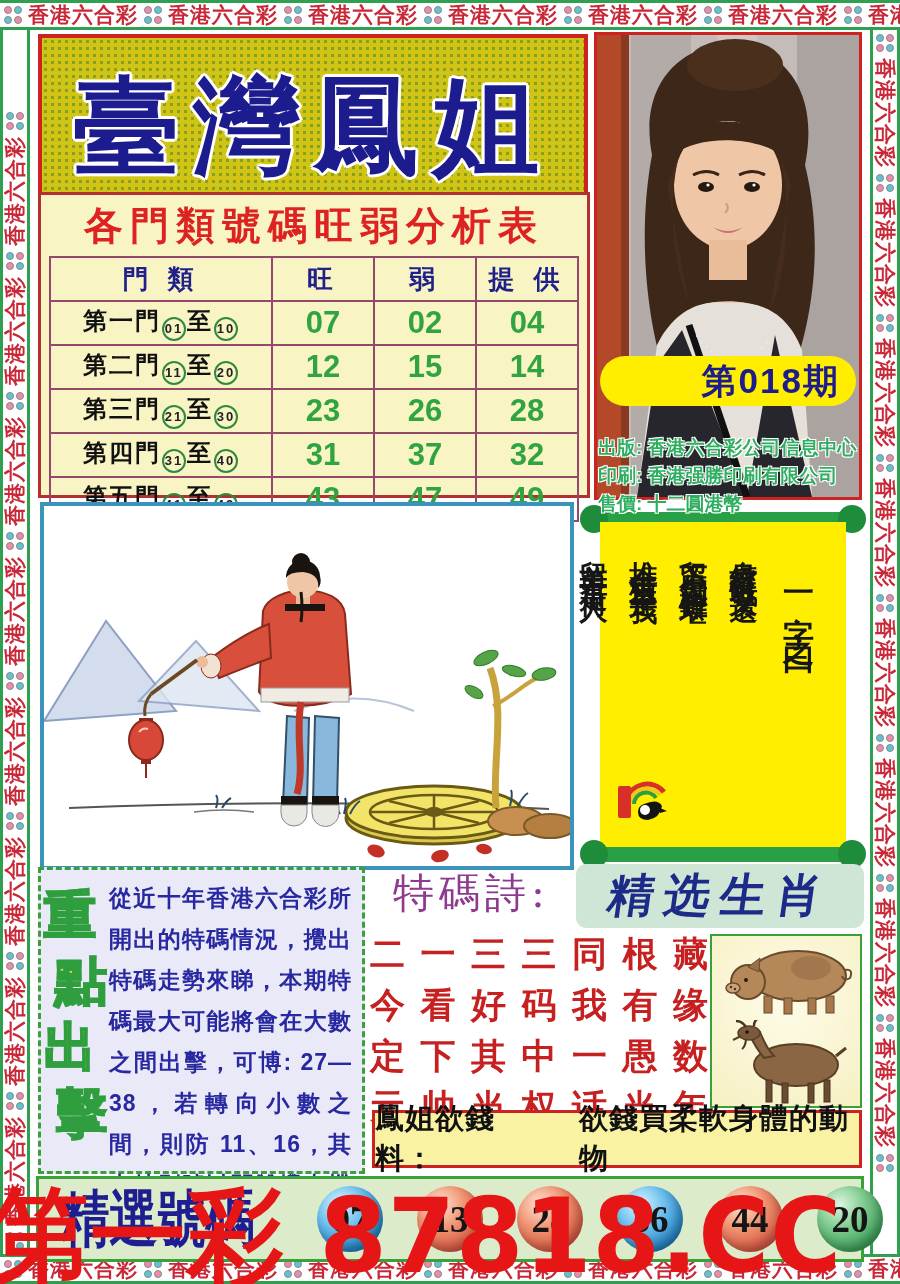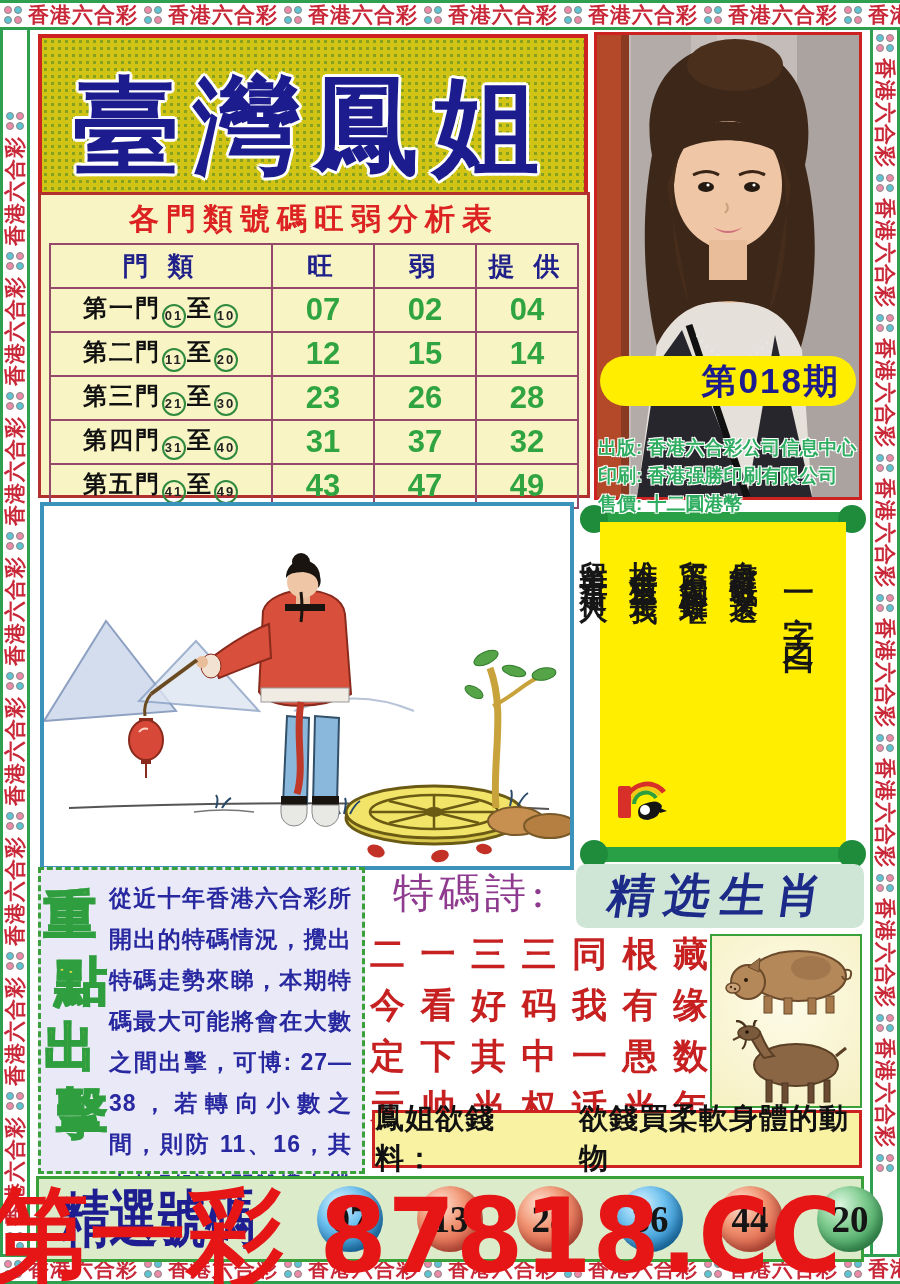--- a/index.html
+++ b/index.html
@@ -24,21 +24,21 @@
   .title-banner{position:absolute;left:38px;top:34px;width:550px;height:184px;box-sizing:border-box;
     border:4px solid #cc2222;background-color:#d2c414;
     background-image:radial-gradient(#86a020 1.6px,rgba(0,0,0,0) 2px);background-size:7px 7px;
     display:flex;align-items:center;justify-content:center;}
   .title-banner span{font-size:106px;font-weight:bold;color:#1c1c8e;letter-spacing:14px;line-height:1;
     font-family:"DejaVu Serif","Liberation Serif",serif;
     text-shadow:-3px 0 #fff,3px 0 #fff,0 -3px #fff,0 3px #fff,-2px -2px #fff,2px 2px #fff,-2px 2px #fff,2px -2px #fff;}
   
   .table-panel{position:absolute;left:38px;top:192px;width:552px;height:306px;box-sizing:border-box;
     background:#f8f4c4;border:3px solid #b23030;}
-  .table-title{color:#dd2222;font-weight:bold;font-size:30px;letter-spacing:7px;text-align:center;margin-top:4px;}
+  .table-title{color:#dd2222;font-weight:bold;font-size:39px;letter-spacing:7px;text-align:center;margin-top:4px;}
   table.an{border-collapse:collapse;width:calc(100% - 16px);margin:3px auto 0 auto;}
   table.an th,table.an td{border:2px solid #94486a;text-align:center;padding:0;height:42px;}
   table.an th{color:#20208a;font-size:26px;font-weight:bold;letter-spacing:6px;}
   td.gate{font-size:24px;font-weight:bold;color:#111;letter-spacing:2px;width:42%;}
   .circ{display:inline-flex;align-items:center;justify-content:center;width:24px;height:24px;
     border:2px solid #2f8a3f;border-radius:50%;font-size:13px;font-weight:bold;color:#222;
     margin:0 1px;vertical-align:-4px;box-sizing:border-box;}
   td.val{color:#2fa440;font-size:31px;font-weight:bold;width:19.3%;}
   
   .photo{position:absolute;left:594px;top:32px;width:268px;height:468px;box-sizing:border-box;

